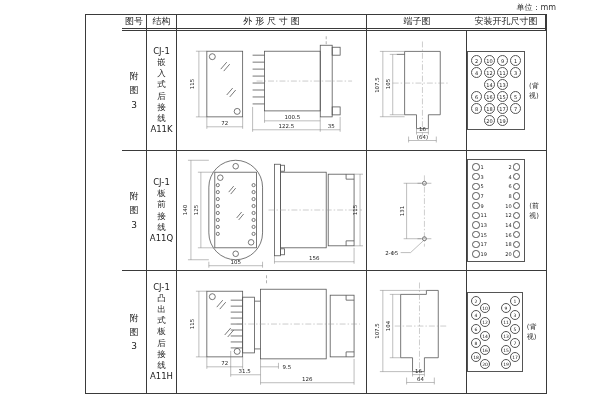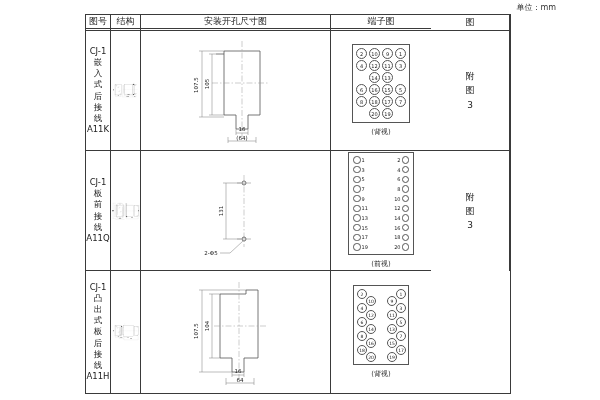--- a/index.html
+++ b/index.html
@@ -1,37 +1,37 @@
 <!DOCTYPE html>
 <html><head>
 <meta charset="utf-8">
 <style>
   html,body{margin:0;padding:0;background:#fff;}
   body{width:600px;height:400px;position:relative;font-family:"DejaVu Sans","Liberation Sans",sans-serif;color:#222;overflow:hidden;}
   .unit{position:absolute;top:2px;right:44px;font-size:8px;color:#333;text-align:center;}
   .tbl{position:absolute;left:85px;top:14px;display:grid;
        grid-template-columns:25px 30px 190px 100px 79px;
        grid-template-rows:16px 120px 120px 122px;
-       border:1px solid #3a3a3a;background:#fff;}
+       border:1px solid #3a3a3a;background:#fff;padding-left:36px;}
   .cell{border-right:1px solid #3a3a3a;border-bottom:1px solid #3a3a3a;
         display:flex;align-items:center;justify-content:center;box-sizing:border-box;overflow:hidden;}
   .cell.lc{border-right:none;}
   .cell.head{font-size:9px;border-bottom:3px double #3a3a3a;white-space:nowrap;}
   .cell.lr{border-bottom:none;}
   .vlabel{flex-direction:column;font-size:9px;line-height:1.35;gap:2px;text-align:center;}
   .struct{flex-direction:column;font-size:8.5px;line-height:1.3;text-align:center;}
   .drawcell{padding:0;}
   svg{display:block;}
   svg .o{fill:none;stroke:#555;stroke-width:0.8;}
   svg .d{fill:none;stroke:#7a7a7a;stroke-width:0.5;}
   svg .c{fill:none;stroke:#999;stroke-width:0.5;stroke-dasharray:6 2 1.5 2;}
   svg .dash{fill:none;stroke:#7a7a7a;stroke-width:0.6;stroke-dasharray:3 2;}
   svg text{font-size:6px;fill:#222;font-family:"DejaVu Sans","Liberation Sans",sans-serif;}
   svg text.s{font-size:5.5px;}
-  .termcell{flex-direction:column;gap:4px;}
+  .termcell{flex-direction:row;gap:4px;}
   .tview{font-size:7px;color:#333;}
   
   .tg{border:1px solid #555;padding:3px 2px;display:flex;flex-direction:column;gap:1px;background:#fff;}
   .tg-row{display:flex;justify-content:center;}
   .pin{width:9px;height:9px;border:1px solid #555;border-radius:50%;font-size:5px;display:flex;align-items:center;justify-content:center;margin:0 1px;color:#222;}
   .pin.hide{visibility:hidden;}
   
   .t2{border:1px solid #555;width:56px;padding:3px 4px;display:flex;flex-direction:column;gap:2.2px;background:#fff;}
   .t2row{display:flex;justify-content:space-between;align-items:center;}
   .t2g{display:flex;align-items:center;gap:1px;}
@@ -43,22 +43,23 @@
 </style>
 </head>
 <body>
 
 <div class="unit">单位：mm</div>
 
 <div class="tbl">
 
   <div class="cell head">图号</div>
   <div class="cell head">结构</div>
+  <div class="cell head">外 形 尺 寸 图</div>
+  <div class="cell head lc">端子图</div>
   <div class="cell head">安装开孔尺寸图</div>
-  <div class="cell head lc">端子图</div>
 
   <div class="cell vlabel">
     <div>附</div>
     <div>图</div>
     <div>3</div>
   </div>
   <div class="cell struct">
     <div class="sm">CJ-1</div>
     <div>嵌</div>
     <div>入</div>

